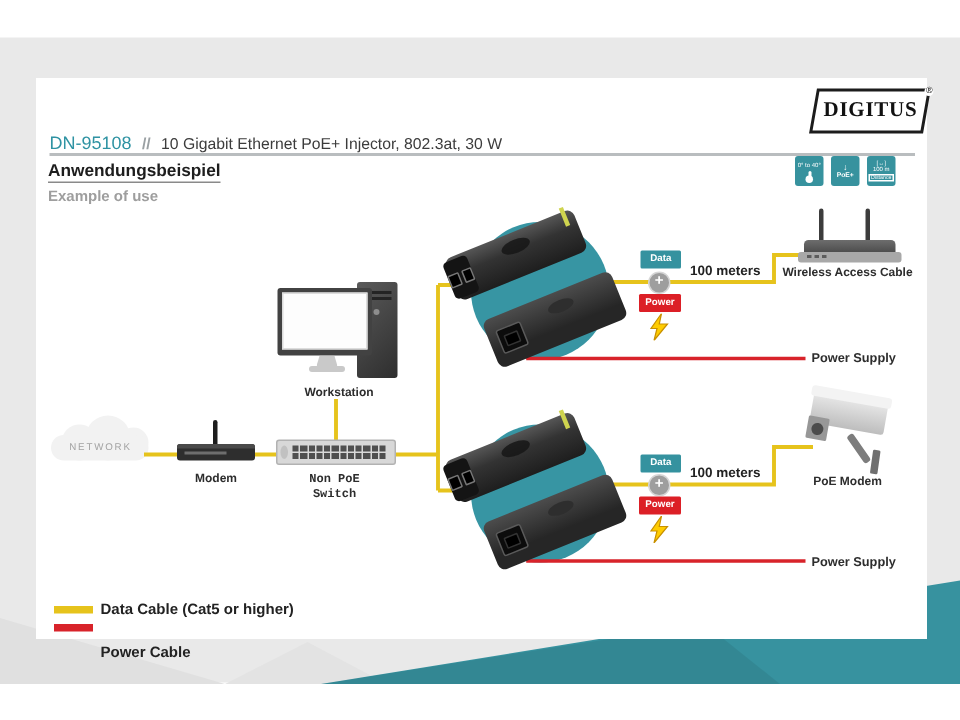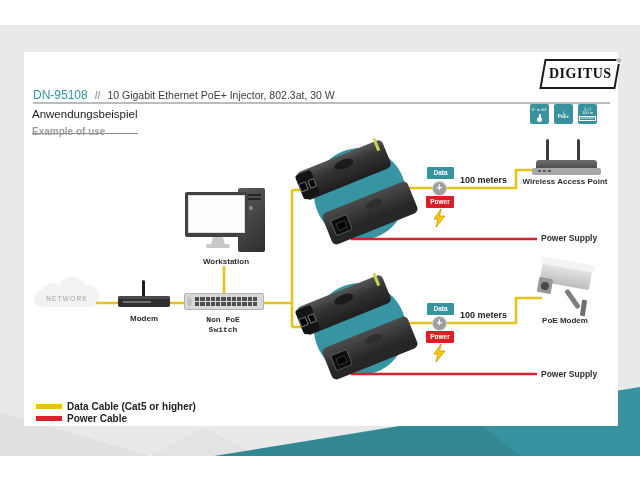--- a/index.html
+++ b/index.html
@@ -10,21 +10,21 @@
   #deco{left:0;top:0;}
   .page{left:24px;top:52px;width:594px;height:374px;background:#ffffff;}
   
   .logo{left:542px;top:59px;width:72px;height:26px;border:2px solid #1c1c1c;transform:skewX(-10deg);background:#fff;display:flex;align-items:center;justify-content:center;}
   .logo-text{transform:skewX(10deg);font-family:"Liberation Serif",serif;font-weight:bold;font-size:14px;letter-spacing:.5px;color:#111;}
   .logo-reg{transform:skewX(10deg);font-size:6px;color:#111;position:absolute;right:-4px;top:-3px;background:#fff;border-radius:50%;padding:0 1px;}
   .hdr{left:33px;top:88px;width:560px;font-size:10.5px;color:#3c3c3c;white-space:nowrap;}
   .hdr .code{color:#2f93a3;font-weight:normal;font-size:12px;}
   .hdr .sep{color:#9aa0a3;font-weight:bold;margin:0 4px;}
   .hr{left:33px;top:102px;width:577px;height:2px;background:#b9bdbf;}
-  .h-de{left:32px;top:108px;font-size:11.5px;font-weight:normal;color:#1d1d1d;border-bottom:1.5px solid #8a8a8a;padding-bottom:13px;}
+  .h-de{left:32px;top:108px;font-size:11.5px;font-weight:bold;color:#1d1d1d;border-bottom:1.5px solid #8a8a8a;padding-bottom:1px;}
   .h-en{left:32px;top:126px;font-size:10px;font-weight:600;color:#9e9e9e;}
   .badges{left:530px;top:104px;display:flex;gap:5px;}
   .fbadge{width:19px;height:20px;background:#37929e;border-radius:2px;color:#fff;display:flex;flex-direction:column;align-items:center;justify-content:center;line-height:1;overflow:hidden;}
   .fbadge .t1{font-size:4px;}
   .fbadge .t2{font-size:4.5px;font-weight:bold;}
   .fbadge .ic{font-size:6px;}
   .therm{position:relative;width:2px;height:6px;background:#fff;border-radius:1px;margin-top:2px;}
   .therm:after{content:"";position:absolute;left:-1.5px;bottom:-2px;width:5px;height:5px;border-radius:50%;background:#fff;}
   .dbox{border:0.5px solid #fff;padding:0 1px;font-size:3.5px;margin-top:1px;}
   
@@ -261,34 +261,34 @@
   <div class="abs meters" style="left:460px;top:310px;">100 meters</div>
 
   <div class="abs ant" style="left:546px;top:139px;"></div>
   <div class="abs ant" style="left:577px;top:139px;"></div>
   <div class="abs wap-top"></div>
   <div class="abs wap-base">
     <i style="left:6px;"></i>
       <i style="left:11px;"></i>
       <i style="left:16px;"></i>
   </div>
-  <div class="abs lbl" style="left:512px;top:177px;width:106px;">Wireless Access Point</div>
+  <div class="abs lbl" style="left:512px;top:177px;width:106px;">Wireless Access Cable</div>
 
   <div class="abs lbl-l" style="left:541px;top:233px;">Power Supply</div>
 
   <div class="abs cam-arm"></div>
   <div class="abs cam-foot"></div>
   <div class="abs cam-body">
       <span class="cam-hood"></span>
     </div>
   <div class="abs cam-lens">
       <i></i>
     </div>
   <div class="abs lbl" style="left:527px;top:316px;width:76px;">PoE Modem</div>
 
   <div class="abs lbl-l" style="left:541px;top:369px;">Power Supply</div>
 
   <div class="abs sw-y"></div>
   <div class="abs leg" style="left:67px;top:401px;">Data Cable (Cat5 or higher)</div>
   <div class="abs sw-r"></div>
-  <div class="abs leg" style="left:67px;top:413px;">Power Cable</div>
+  <div class="abs leg" style="left:67px;top:430px;">Power Cable</div>
 
 </div>
 
 </body></html>

